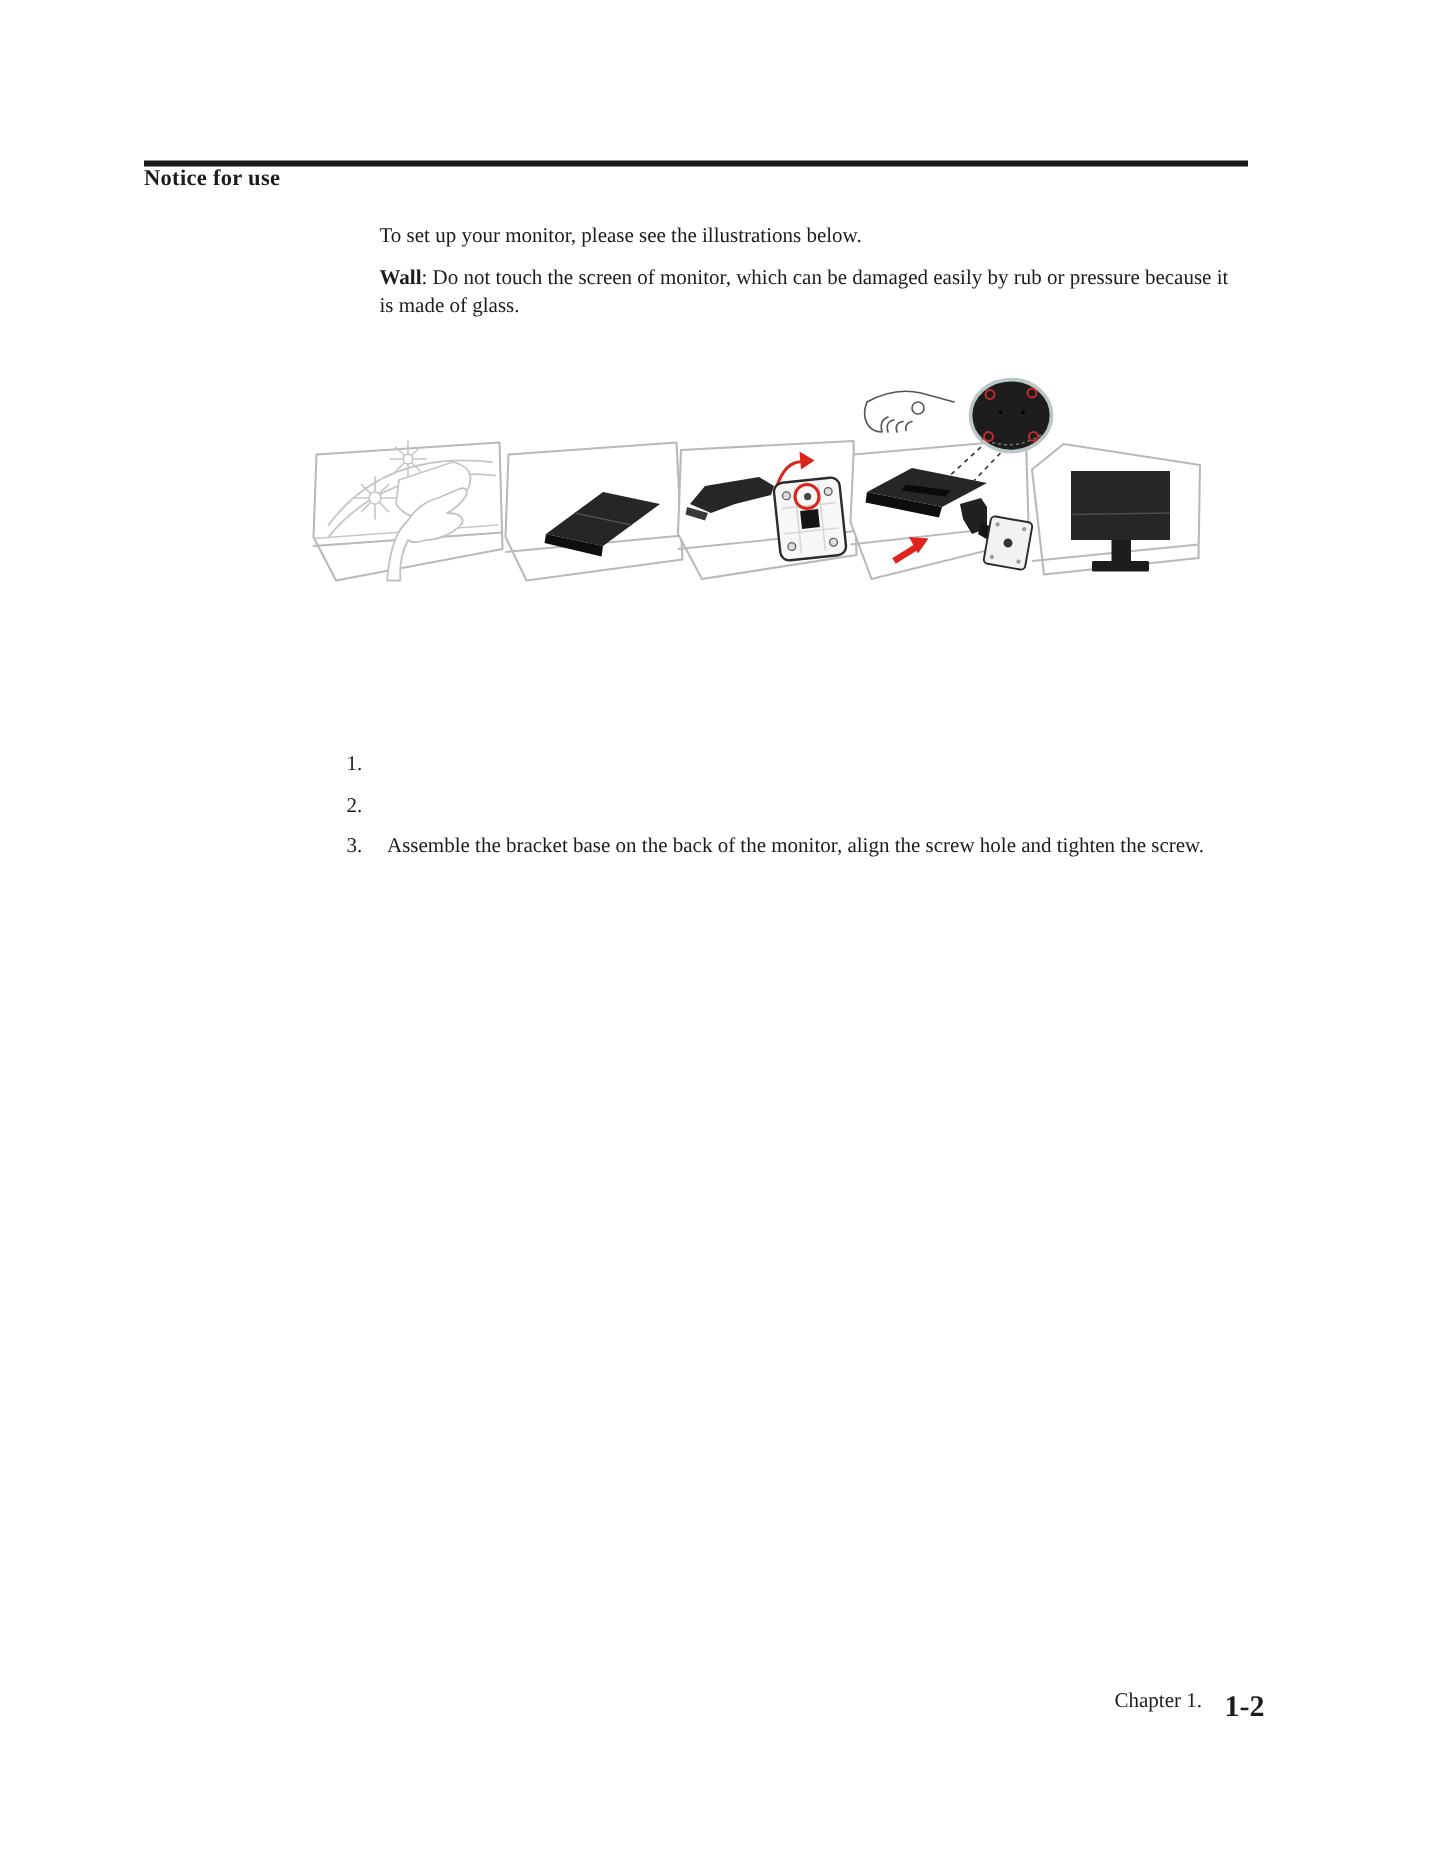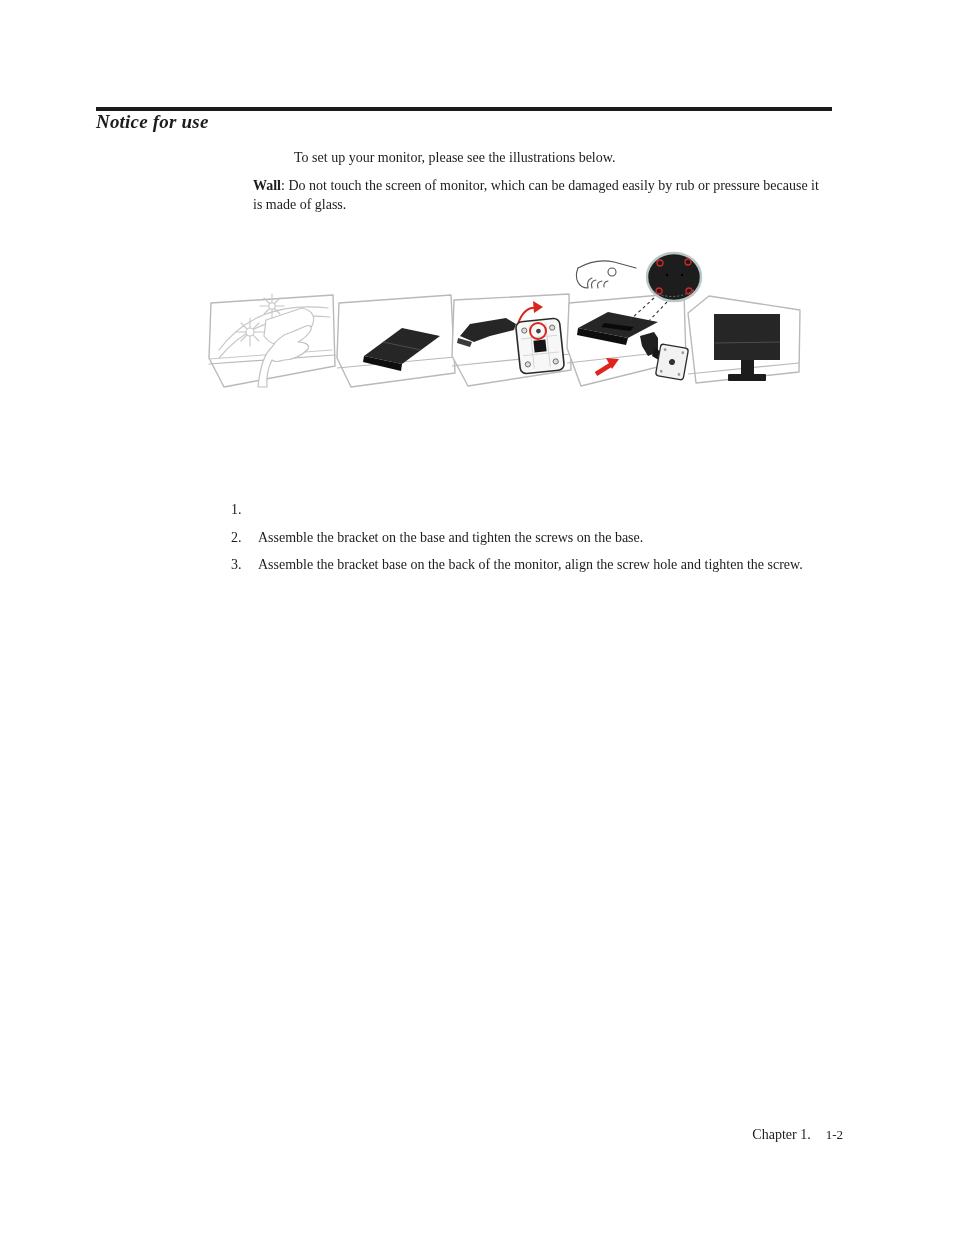--- a/index.html
+++ b/index.html
@@ -3,30 +3,30 @@
 <meta charset="utf-8">
 <style>
   * { margin:0; padding:0; box-sizing:border-box; }
   html,body { background:#ffffff; }
   body {
     width:954px; height:1235px; position:relative;
     font-family:"Liberation Serif","DejaVu Serif",serif;
     color:#1c1c1c;
   }
   .title-rule { position:absolute; left:96px; top:107px; width:736px; height:4px; background:#1a1a1a; }
-  .page-title { position:absolute; left:96px; top:111px; font-size:19px; font-weight:bold; letter-spacing:0.2px;font-style:italic; }
-  .intro { position:absolute; left:253px; top:150px; font-size:14px;margin-left:41px; }
+  .page-title { position:absolute; left:96px; top:111px; font-size:15px; font-weight:bold; letter-spacing:0.2px; }
+  .intro { position:absolute; left:253px; top:150px; font-size:14px; }
   .note-para { position:absolute; left:253px; top:177px; width:572px; font-size:14px; line-height:18.5px; }
   .illustrations { position:absolute; left:206px; top:250px; width:600px; height:140px; }
   .steps { position:absolute; left:231px; top:501px; font-size:14px; }
   .step-row { display:flex; line-height:18px; margin-bottom:9.5px; }
   .step-num { width:27px; flex:0 0 27px; }
   .text-row { line-height:18px; margin-bottom:9.5px; }
   .footer { position:absolute; top:1127px; right:111px; font-size:14px; display:flex; align-items:flex-start; gap:15px; }
-  .footer .pagenum { font-weight:normal; font-size:13px; }
+  .footer .pagenum { font-weight:bold; font-size:20px; }
   b { font-weight:bold; }
 </style>
 </head>
 <body>
 
 <div class="page">
 
   <div class="title-rule"></div>
   <h1 class="page-title">Notice for use</h1>
 
@@ -158,21 +158,20 @@
       </g>
     </svg>
   </div>
 
   <div class="steps">
     <div class="step-row">
       <span class="step-num">1.</span>
     </div>
     <div class="step-row">
       <span class="step-num">2.</span>
-      <span>Assemble the bracket on the base and tighten the screws on the base.</span>
     </div>
     <div class="step-row">
       <span class="step-num">3.</span>
       <span>Assemble the bracket base on the back of the monitor, align the screw hole and tighten the screw.</span>
     </div>
   </div>
 
   <div class="footer">
     <span>Chapter 1.</span>
     <span class="pagenum">1-2</span>

